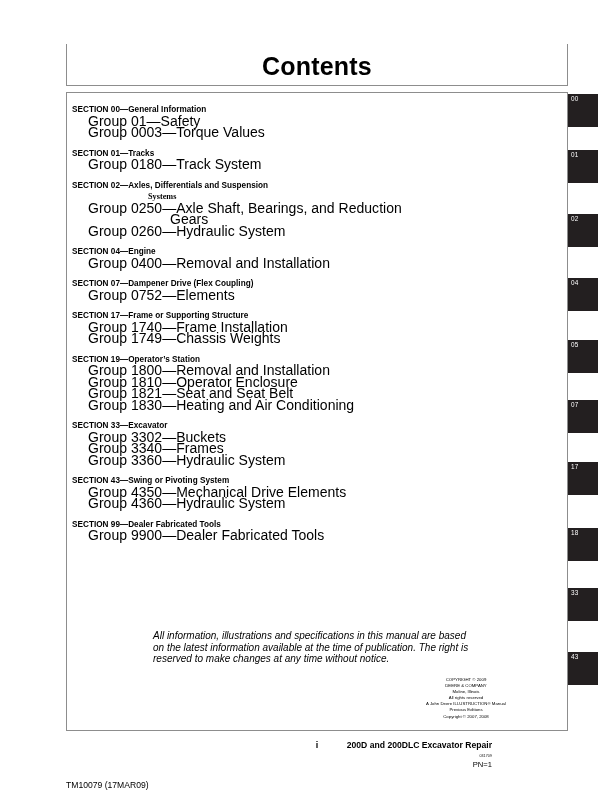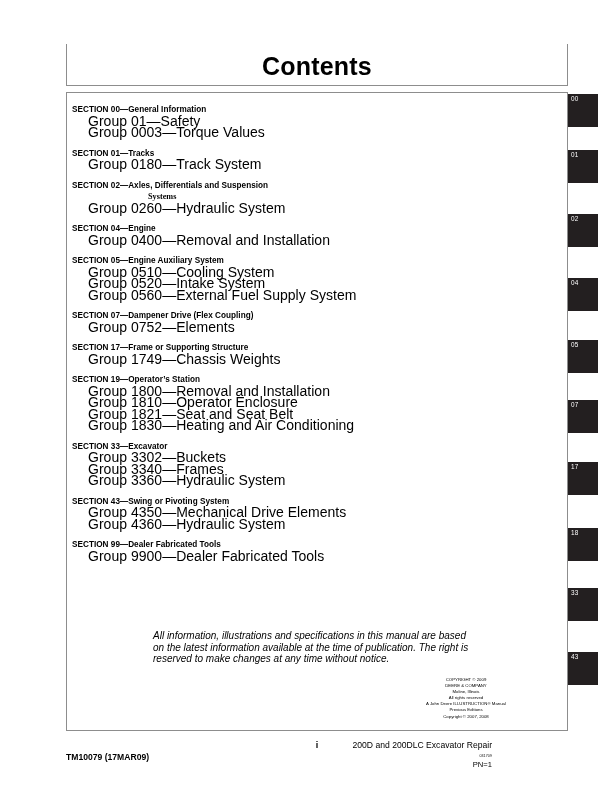--- a/index.html
+++ b/index.html
@@ -116,41 +116,40 @@
     font-size: 4.3px;
     line-height: 6.1px;
     color: #000;
   }
   .copyright div { white-space: nowrap; }
 
   
   .footer-left {
     position: absolute;
     left: 66px;
-    top: 752px;
+    top: 780px;
     font-size: 8.6px;
     color: #000;
-    font-weight: bold;
   }
   .footer-center {
     position: absolute;
     left: 66px;
     top: 740px;
     width: 502px;
     text-align: center;
     font-size: 9px;
     font-weight: bold;
     color: #000;
   }
   .footer-right {
     position: absolute;
     right: 44px;
     top: 740px;
     font-size: 8.6px;
-    font-weight: normal;
+    font-weight: bold;
     text-align: right;
     color: #000;
   }
   .footer-rev {
     position: absolute;
     right: 44px;
     top: 754px;
     font-size: 3.6px;
     text-align: right;
     color: #000;
@@ -200,38 +199,34 @@
         <div class="section-title">SECTION 00—General Information</div>
         <div class="group-line">Group 01—Safety</div>
         <div class="group-line">Group 0003—Torque Values</div>
       </div>
       <div class="toc-section">
         <div class="section-title">SECTION 01—Tracks</div>
         <div class="group-line">Group 0180—Track System</div>
       </div>
       <div class="toc-section">
         <div class="section-title">SECTION 02—Axles, Differentials and Suspension<span class="cont">Systems</span></div>
+        <div class="group-line">Group 0250—Axle Shaft, Bearings, and Reduction<span class="cont">Gears</span></div>
         <div class="group-line">Group 0260—Hydraulic System</div>
       </div>
       <div class="toc-section">
         <div class="section-title">SECTION 04—Engine</div>
         <div class="group-line">Group 0400—Removal and Installation</div>
       </div>
       <div class="toc-section">
-        <div class="section-title">SECTION 05—Engine Auxiliary System</div>
-        <div class="group-line">Group 0510—Cooling System</div>
-        <div class="group-line">Group 0520—Intake System</div>
-        <div class="group-line">Group 0560—External Fuel Supply System</div>
-      </div>
-      <div class="toc-section">
         <div class="section-title">SECTION 07—Dampener Drive (Flex Coupling)</div>
         <div class="group-line">Group 0752—Elements</div>
       </div>
       <div class="toc-section">
         <div class="section-title">SECTION 17—Frame or Supporting Structure</div>
+        <div class="group-line">Group 1740—Frame Installation</div>
         <div class="group-line">Group 1749—Chassis Weights</div>
       </div>
       <div class="toc-section">
         <div class="section-title">SECTION 19—Operator’s Station</div>
         <div class="group-line">Group 1800—Removal and Installation</div>
         <div class="group-line">Group 1810—Operator Enclosure</div>
         <div class="group-line">Group 1821—Seat and Seat Belt</div>
         <div class="group-line">Group 1830—Heating and Air Conditioning</div>
       </div>
       <div class="toc-section">

